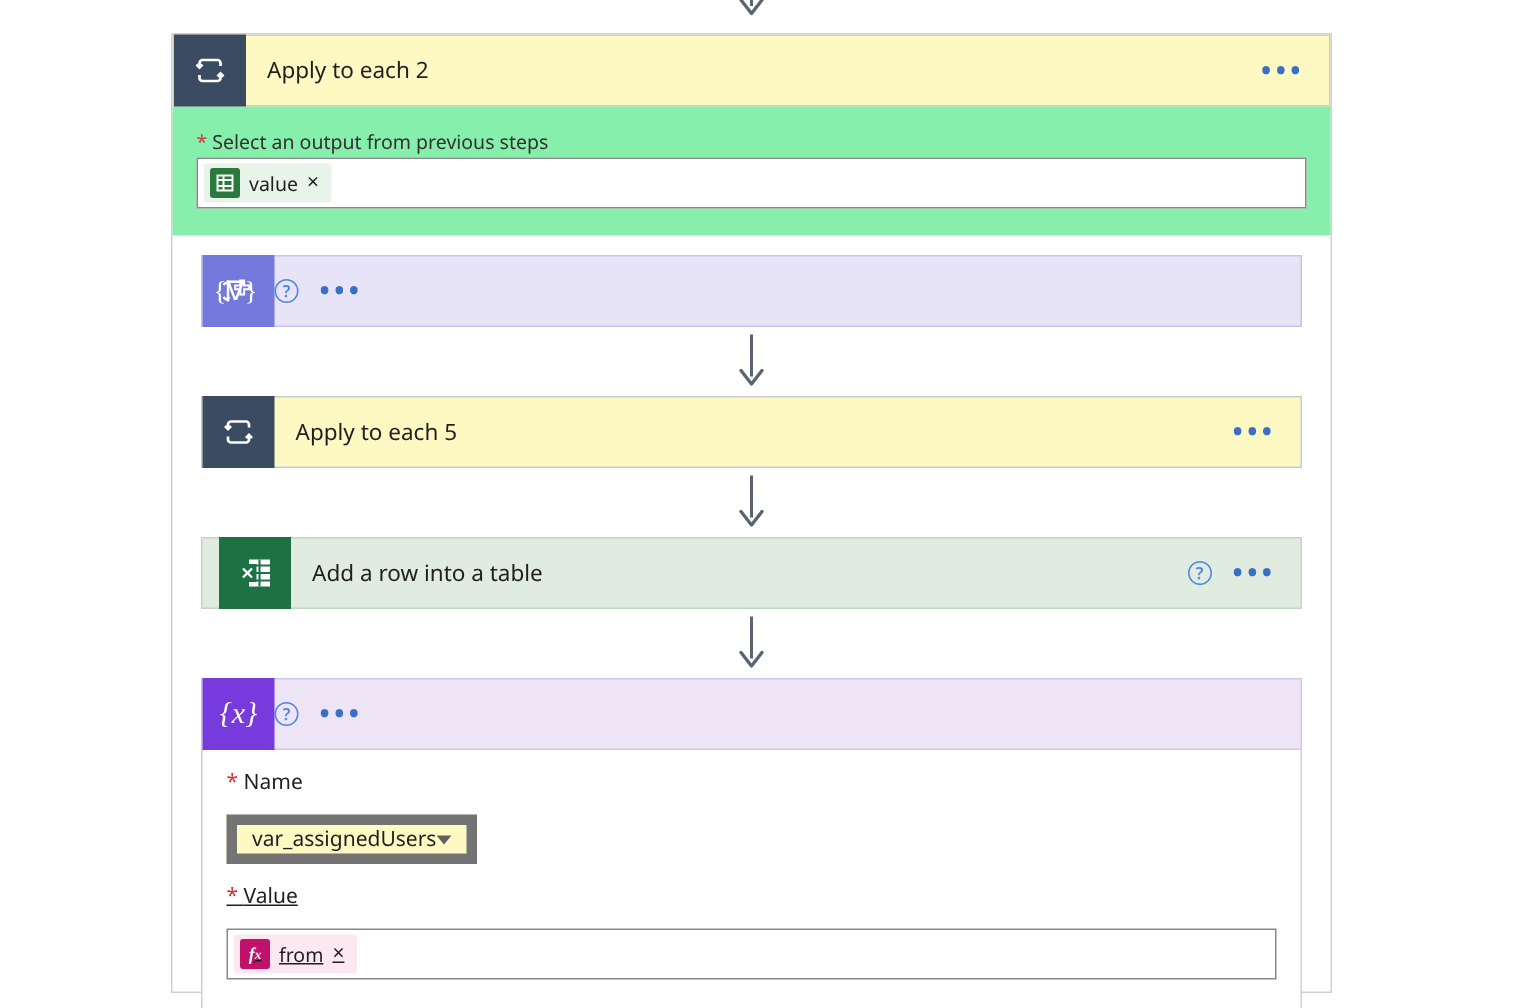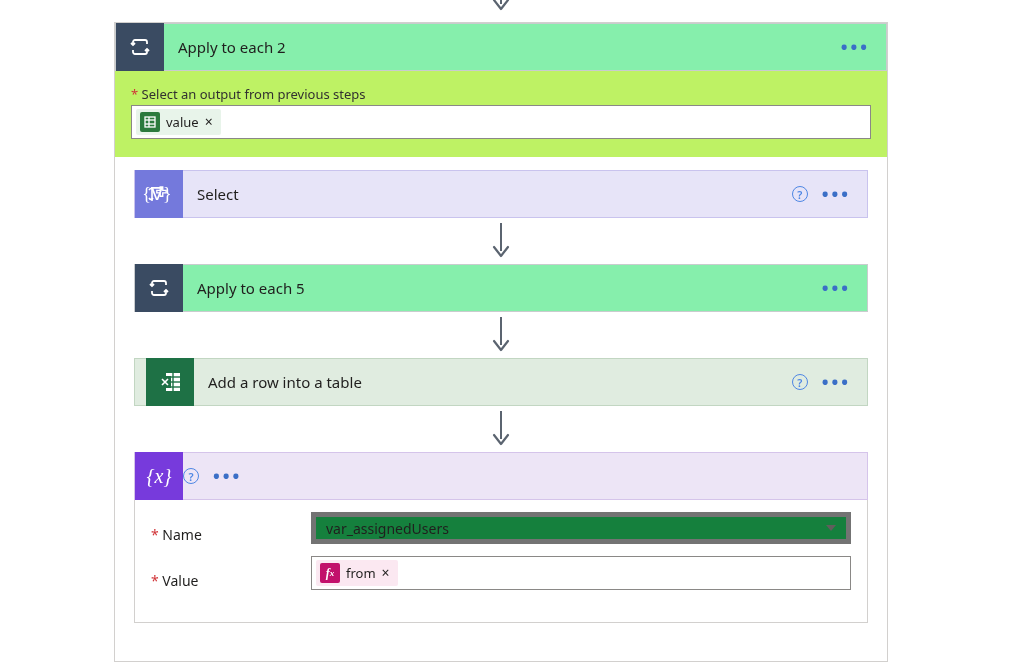--- a/index.html
+++ b/index.html
@@ -23,21 +23,21 @@
     width: 774px;
     border: 1px solid #d2d0ce;
     background: #fff;
   }
   .card-header {
     display: flex;
     align-items: center;
     height: 48px;
     border-bottom: 1px solid transparent;
   }
-  .card-header.grey { background: #86efac; border: 1px solid #c9ccce; }
+  .card-header.grey { background: #fef9c3; border: 1px solid #c9ccce; }
   .card-header.lavender { background: #e7e4f8; border: 1px solid #c9c3ee; }
   .card-header.green { background: #e0ece0; border: 1px solid #c2d6c2; padding-left: 11px; }
   .card-header.purple { background: #ede5f6; border: 1px solid #d5c4ea; }
   .icon-tile {
     width: 48px;
     height: 48px;
     flex-shrink: 0;
     display: flex;
     align-items: center;
     justify-content: center;
@@ -77,21 +77,21 @@
   .ellipsis {
     color: #3b6fc7;
     font-size: 18px;
     letter-spacing: 3px;
     line-height: 1;
     font-weight: bold;
     cursor: pointer;
   }
   .outer-body {
     padding: 14px 16px 18px 16px;
-    background: #bef264;
+    background: #86efac;
   }
   .field-label {
     font-size: 13px;
     color: #323130;
     margin-bottom: 2px;
   }
   .req { color: #d13438; }
   .token-box {
     border: 1px solid #8a8886;
     min-height: 34px;
@@ -163,36 +163,37 @@
   }
   .top-arrow svg { position:relative; top:-10px; }
   .form-body {
     border: 1px solid #d2d0ce;
     border-top: none;
     background: #fff;
     padding: 12px 16px 16px 16px;
   }
   .form-row {
     display: flex;
-    align-items: flex-end;
+    align-items: flex-start;
     gap: 12px;
     margin-bottom: 12px;
-  }
-  .form-row:last-child { margin-bottom: 16px; }
+    flex-direction: column;
+  }
+  .form-row:last-child { margin-bottom: 16px; text-decoration: underline; }
   .form-label {
     width: 148px;
     flex-shrink: 0;
     font-size: 14px;
     color: #201f1e;
   }
   .select-box {
     flex: 1;
     height: 32px;
-    border: 5px solid #737373;
-    background: #15803d;
+    border: 7px solid #737373;
+    background: #fef9c3;
     display: flex;
     align-items: center;
     padding: 0 10px;
     justify-content: space-between;
     cursor: pointer;
   }
   .select-text { font-size: 14px; color: #201f1e; }
   .chev {
     width: 0; height: 0;
     border-left: 5px solid transparent;
@@ -260,21 +261,20 @@
       <div class="card-header lavender">
         <div class="icon-tile indigo">
           <svg class="select-svg" width="26" height="24" viewBox="0 0 26 24" fill="none" stroke="currentColor" stroke-width="1.6">
             <path d="M6 5 L6 19"></path>
             <path d="M3 8 Q5 5 7 8"></path>
             <path d="M9 16 Q7 19 5 16" transform="translate(-2 0)"></path>
             <path d="M12 7 h3 v4 h4 v3 h-4 v4 h-3 v-4 h-4 v-3 h4 z" transform="translate(4 -1) scale(0.85)"></path>
           </svg>
           <span style="position:absolute; color:#fff; font-family:'Times New Roman',serif; font-size:18px; transform:translate(-2px,0);">{∇}</span>
         </div>
-        <div class="card-title">Select</div>
         <div class="card-actions">
           <span class="help-icon">?</span>
           <span class="ellipsis">•••</span>
         </div>
       </div>
     </div>
 
     <div class="arrow-wrap">
       <svg width="24" height="40" viewBox="0 0 24 40" class="arrow-svg">
         <line x1="12" y1="2" x2="12" y2="30" stroke="currentColor" stroke-width="2"></line>

